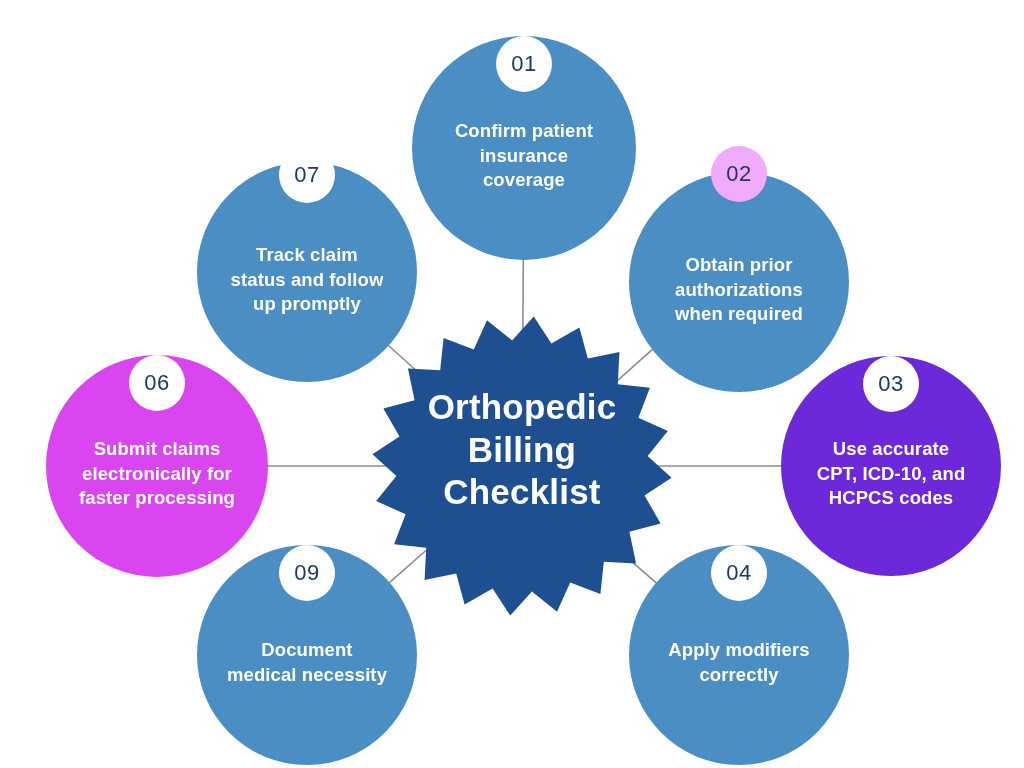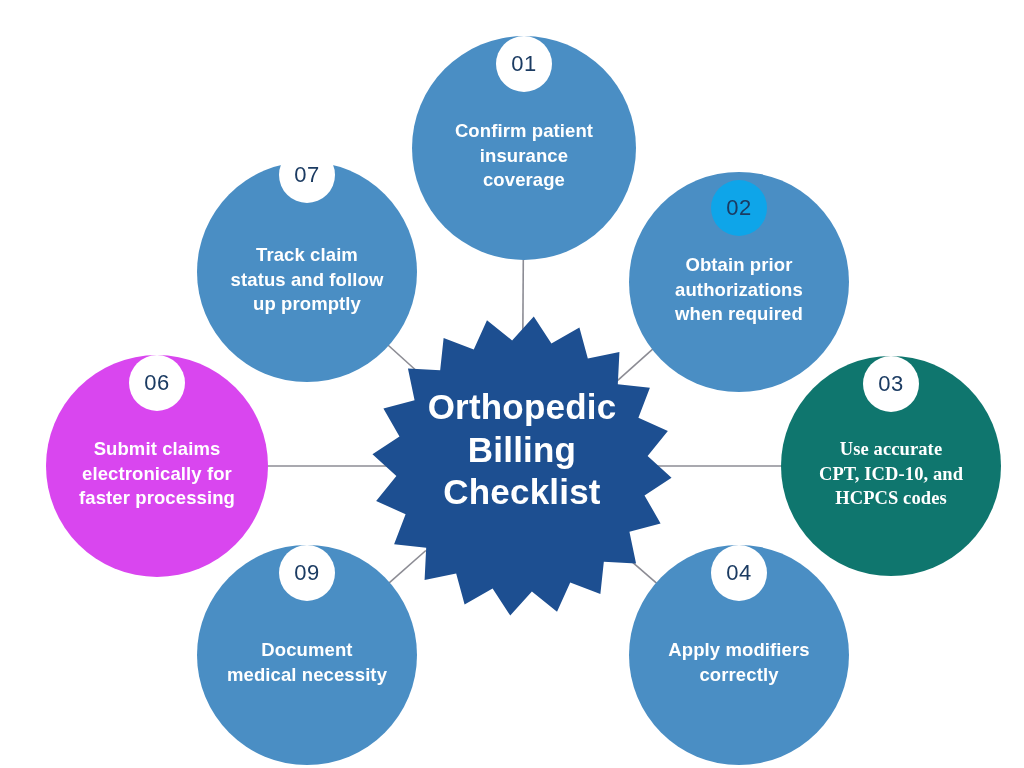--- a/index.html
+++ b/index.html
@@ -111,24 +111,24 @@
 coverage</div>
       </div>
       <div class="badge" style="left: 496px; top: 36px; background: rgb(255, 255, 255);">
         <div class="badge-text" style="color: rgb(27, 59, 98);">01</div>
       </div>
       <div class="node" style="left: 629px; top: 172px; width: 220px; height: 220px; background: rgb(74, 142, 196);">
         <div class="node-label" style="color: rgb(255, 255, 255);">Obtain prior
 authorizations
 when required</div>
       </div>
-      <div class="badge" style="left: 711px; top: 180px; background: #0ea5e9;">
+      <div class="badge" style="left: 711px; top: 146px; background: #f0abfc;">
         <div class="badge-text" style="color: rgb(27, 59, 98);">02</div>
       </div>
-      <div class="node" style="left: 781px; top: 356px; width: 220px; height: 220px; background: #0f766e; font-family: Liberation Serif, serif;">
+      <div class="node" style="left: 781px; top: 356px; width: 220px; height: 220px; background: #6d28d9;">
         <div class="node-label" style="color: rgb(255, 255, 255);">Use accurate
 CPT, ICD-10, and
 HCPCS codes</div>
       </div>
       <div class="badge" style="left: 863px; top: 356px; background: rgb(255, 255, 255);">
         <div class="badge-text" style="color: rgb(27, 59, 98);">03</div>
       </div>
       <div class="node" style="left: 629px; top: 545px; width: 220px; height: 220px; background: rgb(74, 142, 196);">
         <div class="node-label" style="color: rgb(255, 255, 255);">Apply modifiers
 correctly</div>

